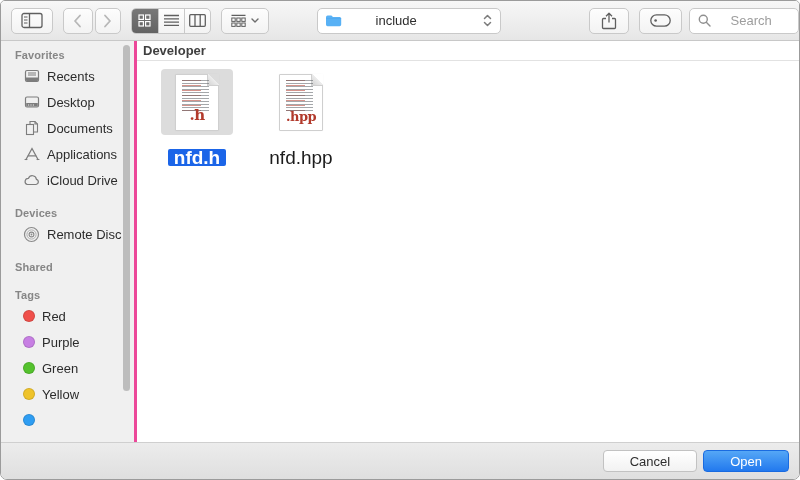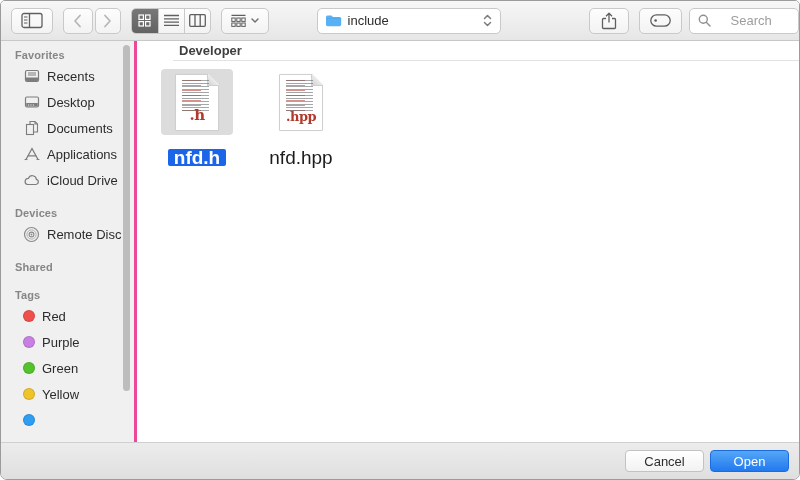--- a/index.html
+++ b/index.html
@@ -27,21 +27,21 @@
     display:flex; background:linear-gradient(#fdfdfd,#f3f3f3);
   }
   .seg > div { width:26px; display:flex; align-items:center; justify-content:center; }
   .seg > div + div { border-left:1px solid #c9c9c9; }
   .seg > .sel { background:linear-gradient(#787878,#636363); }
   .path-dd {
     height:26px; border:1px solid #c9c9c9; border-radius:5px; background:#fff;
     display:flex; align-items:center; padding:0 8px 0 7px; gap:6px;
   }
   .path-dd .spacer { flex:1; }
-  .path-label { font-size:13px; color:#2d2d2d; }
+  .path-label { font-size:13px; color:#2d2d2d;margin-left:28px; }
   .search-field {
     height:26px; width:110px; border:1px solid #c9c9c9; border-radius:5px; background:#fff;
     display:flex; align-items:center; padding:0 8px; gap:5px;
   }
   .search-field input {
     border:none; outline:none; width:70px; font-size:13px; background:transparent;
     font-family:"Liberation Sans","DejaVu Sans",sans-serif; color:#333;text-align:center;
   }
   .search-field input::placeholder { color:#9d9d9d; }
   
@@ -60,21 +60,21 @@
   .sb-label { font-size:13px; color:#2c2c2c; white-space:nowrap; }
   .tag-dot { width:12px; height:12px; border-radius:50%; border:1px solid rgba(0,0,0,.12); flex:none; }
   .sb-scrollbar {
     position:absolute; top:4px; right:4px; width:7px; height:346px;
     background:#b4b4b4; border-radius:4px; opacity:.85;
   }
   
   .main { flex:1; background:#fff; position:relative; overflow:hidden; }
   .group-header {
     height:20px; border-bottom:1px solid #e2e2e2; display:flex; align-items:center;
-    padding-left:6px; font-size:13px; font-weight:bold; color:#3f3f3f;margin-left:36px;
+    padding-left:6px; font-size:13px; font-weight:bold; color:#3f3f3f;
   }
   .files { display:flex; padding:8px 0 0 8px; }
   .file-tile { width:104px; display:flex; flex-direction:column; align-items:center; }
   .icon-wrap {
     width:72px; height:66px; border-radius:4px; display:flex; align-items:center;
     justify-content:center; --tile-bg:#fff;
   }
   .file-tile.selected .icon-wrap { background:#dcdcdc; --tile-bg:#dcdcdc; }
   .file-doc {
     position:relative; width:44px; height:57px; background:#fff;
@@ -106,21 +106,21 @@
   .file-tile.selected .file-label { background:#1b65e8; color:#fff; font-weight:bold; }
   
   .bottombar {
     position:absolute; left:0; right:0; bottom:0; height:37px;
     background:linear-gradient(#ececec,#dfdfdf);
     border-top:1px solid #cfcfcf;
     display:flex; align-items:center; justify-content:flex-end; gap:6px; padding-right:10px;
   }
   .btn {
     height:22px; min-width:79px; border-radius:4px; font-size:13px;
-    display:flex; align-items:center; justify-content:center; padding:0 10px;
+    display:flex; align-items:center; justify-content:center; padding:0 26px;
   }
   .btn-cancel { background:linear-gradient(#ffffff,#f2f2f2); border:1px solid #c2c2c2; color:#2e2e2e; }
   .btn-open { background:linear-gradient(#55a7f6,#2279ee); border:1px solid #1a6be0; color:#fff; }
   svg { display:block; }
 </style>
 </head>
 <body>
 
 <div class="window">
 

